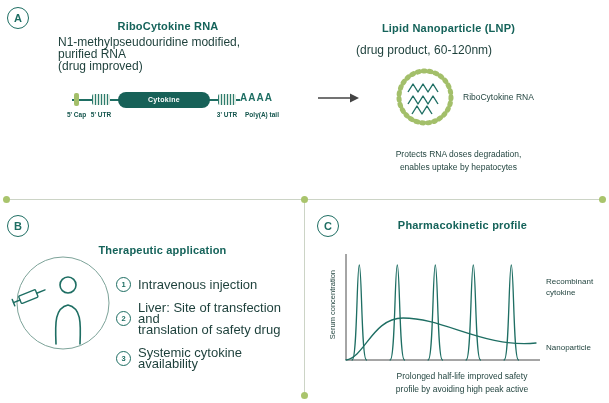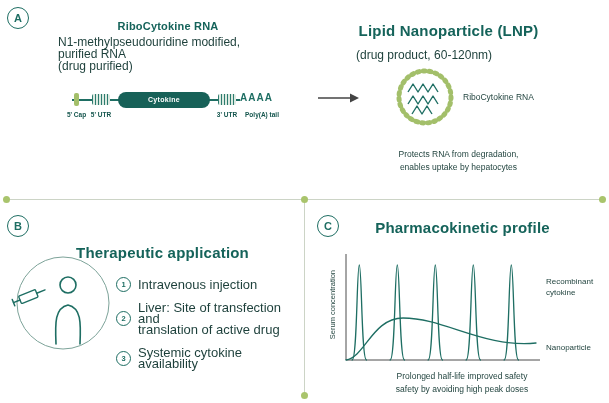--- a/index.html
+++ b/index.html
@@ -1,21 +1,21 @@
 <!DOCTYPE html>
 <html><head>
 <meta charset="utf-8">
 <style>
   html,body{margin:0;padding:0;background:#ffffff;}
   #fig{position:relative;width:609px;height:403px;background:#ffffff;overflow:hidden;
        font-family:"Liberation Sans", sans-serif;color:#1c3f3a;}
   .abs{position:absolute;}
   .badge{width:20px;height:20px;border:1.3px solid #1e6e63;border-radius:50%;
          color:#1e6e63;font-weight:bold;font-size:11px;line-height:20px;text-align:center;}
-  .panel-title{font-weight:bold;font-size:15px;color:#15635a;text-align:center;letter-spacing:0.2px;}
+  .panel-title{font-weight:bold;font-size:11px;color:#15635a;text-align:center;letter-spacing:0.2px;}
   .sub{font-size:12px;line-height:12px;text-align:left;color:#1c3f3a;}
   .cap-text{font-size:8.5px;line-height:12.5px;text-align:center;color:#1c3f3a;}
   
   .c-line{height:2px;background:#1e6e63;}
   .c-cap{width:5px;height:13px;background:#a3bf6a;border-radius:2px;}
   .c-utr{width:18px;height:11px;border-radius:2px;
          background:repeating-linear-gradient(90deg,#2e7c6f 0px,#2e7c6f 1px,#ddeae2 1px,#ddeae2 3px);}
   .c-pill{width:92px;height:16px;border-radius:8px;background:#176158;color:#ffffff;
           font-size:7px;font-weight:bold;line-height:16px;text-align:center;letter-spacing:0.3px;}
   .c-polya{font-size:10px;font-weight:bold;color:#1e6e63;letter-spacing:1px;}
@@ -38,21 +38,21 @@
 </head>
 <body>
 
 <div id="fig">
 
   <div class="abs badge" style="left:7px;top:7px;">A</div>
 
   <div class="abs" style="left:58px;top:20px;width:220px;">
     <div class="panel-title" style="font-size:11px;">RiboCytokine RNA</div>
     <div class="sub" style="margin-top:4px;">N1-methylpseudouridine modified, purified RNA</div>
-    <div class="sub">(drug purified)</div>
+    <div class="sub">(drug improved)</div>
   </div>
 
   <div class="abs" style="left:62px;top:84px;width:225px;height:36px;">
     <div class="abs c-line" style="left:10px;top:15px;width:168px;"></div>
     <div class="abs c-cap" style="left:12px;top:9px;"></div>
     <div class="abs c-utr" style="left:30px;top:10px;"></div>
     <div class="abs c-pill" style="left:56px;top:8px;">Cytokine</div>
     <div class="abs c-utr" style="left:156px;top:10px;"></div>
     <div class="abs c-polya" style="left:178px;top:8px;">AAAA</div>
     <div class="abs c-lab" style="left:2px;top:27px;width:25px;">5' Cap</div>
@@ -75,21 +75,21 @@
     <circle cx="35" cy="35" r="26" fill="none" stroke="#a3bf6a" stroke-width="5" stroke-dasharray="1.8 4.2" stroke-linecap="round"></circle>
     <g fill="none" stroke="#1e6e63" stroke-width="1.4" stroke-linejoin="round">
       <path d="M18 30 l5 -8 5 8 5 -8 5 8 5 -8 5 8"></path>
       <path d="M18 42 l5 -8 5 8 5 -8 5 8 5 -8 5 8"></path>
       <path d="M22 52 l5 -8 5 8 5 -8 5 8"></path>
     </g>
   </svg>
   <div class="abs" style="left:463px;top:92px;font-size:8.5px;">RiboCytokine RNA</div>
 
   <div class="abs" style="left:366px;top:148px;width:185px;">
-    <div class="cap-text">Protects RNA from degradation,</div>
+    <div class="cap-text">Protects RNA doses degradation,</div>
     <div class="cap-text">enables uptake by hepatocytes</div>
   </div>
 
   <div class="abs hline"></div>
   <div class="abs vline"></div>
   <div class="abs dot" style="left:3px;top:196px;"></div>
   <div class="abs dot" style="left:599px;top:196px;"></div>
   <div class="abs dot" style="left:301px;top:196px;"></div>
   <div class="abs dot" style="left:301px;top:392px;"></div>
 
@@ -114,21 +114,21 @@
     <div class="step">
       <div class="stepnum">1</div>
       <div class="steptext">
         <div>Intravenous injection</div>
       </div>
     </div>
     <div class="step" style="margin-bottom:12px;">
       <div class="stepnum">2</div>
       <div class="steptext">
         <div>Liver: Site of transfection and</div>
-        <div>translation of active drug</div>
+        <div>translation of safety drug</div>
       </div>
     </div>
     <div class="step">
       <div class="stepnum">3</div>
       <div class="steptext">
         <div>Systemic cytokine availability</div>
       </div>
     </div>
   </div>
 
@@ -146,16 +146,16 @@
         <path d="M14.175 114 C19.1625 114 18.806250000000002 19 21.3 19 C23.79375 19 23.4375 114 28.425 114 M52.175000000000004 114 C57.1625 114 56.806250000000006 19 59.300000000000004 19 C61.79375 19 61.43750000000001 114 66.42500000000001 114 M90.175 114 C95.1625 114 94.80624999999999 19 97.3 19 C99.79375 19 99.4375 114 104.425 114 M128.175 114 C133.16250000000002 114 132.80625 19 135.3 19 C137.79375000000002 19 137.4375 114 142.425 114 M166.175 114 C171.16250000000002 114 170.80625 19 173.3 19 C175.79375000000002 19 175.4375 114 180.425 114 " fill="none" stroke="#1e6e63" stroke-width="1.3" stroke-linecap="round"></path>
         <path d="M8 114 C27 111 34.599999999999994 72 65 72 C106.8 72 144.8 102 198 97" fill="none" stroke="#1e6e63" stroke-width="1.3" stroke-linecap="round"></path>
       </g>
   </svg>
 
   <div class="abs serieslabel" style="left:546px;top:277px;width:52px;">Recombinant cytokine</div>
   <div class="abs serieslabel" style="left:546px;top:343px;width:62px;white-space:nowrap;">Nanoparticle</div>
 
   <div class="abs" style="left:348px;top:370px;width:228px;">
     <div class="cap-text">Prolonged half-life improved safety</div>
-    <div class="cap-text">safety by avoiding high peak doses</div>
+    <div class="cap-text">profile by avoiding high peak active</div>
   </div>
 
 </div>
 
 </body></html>

